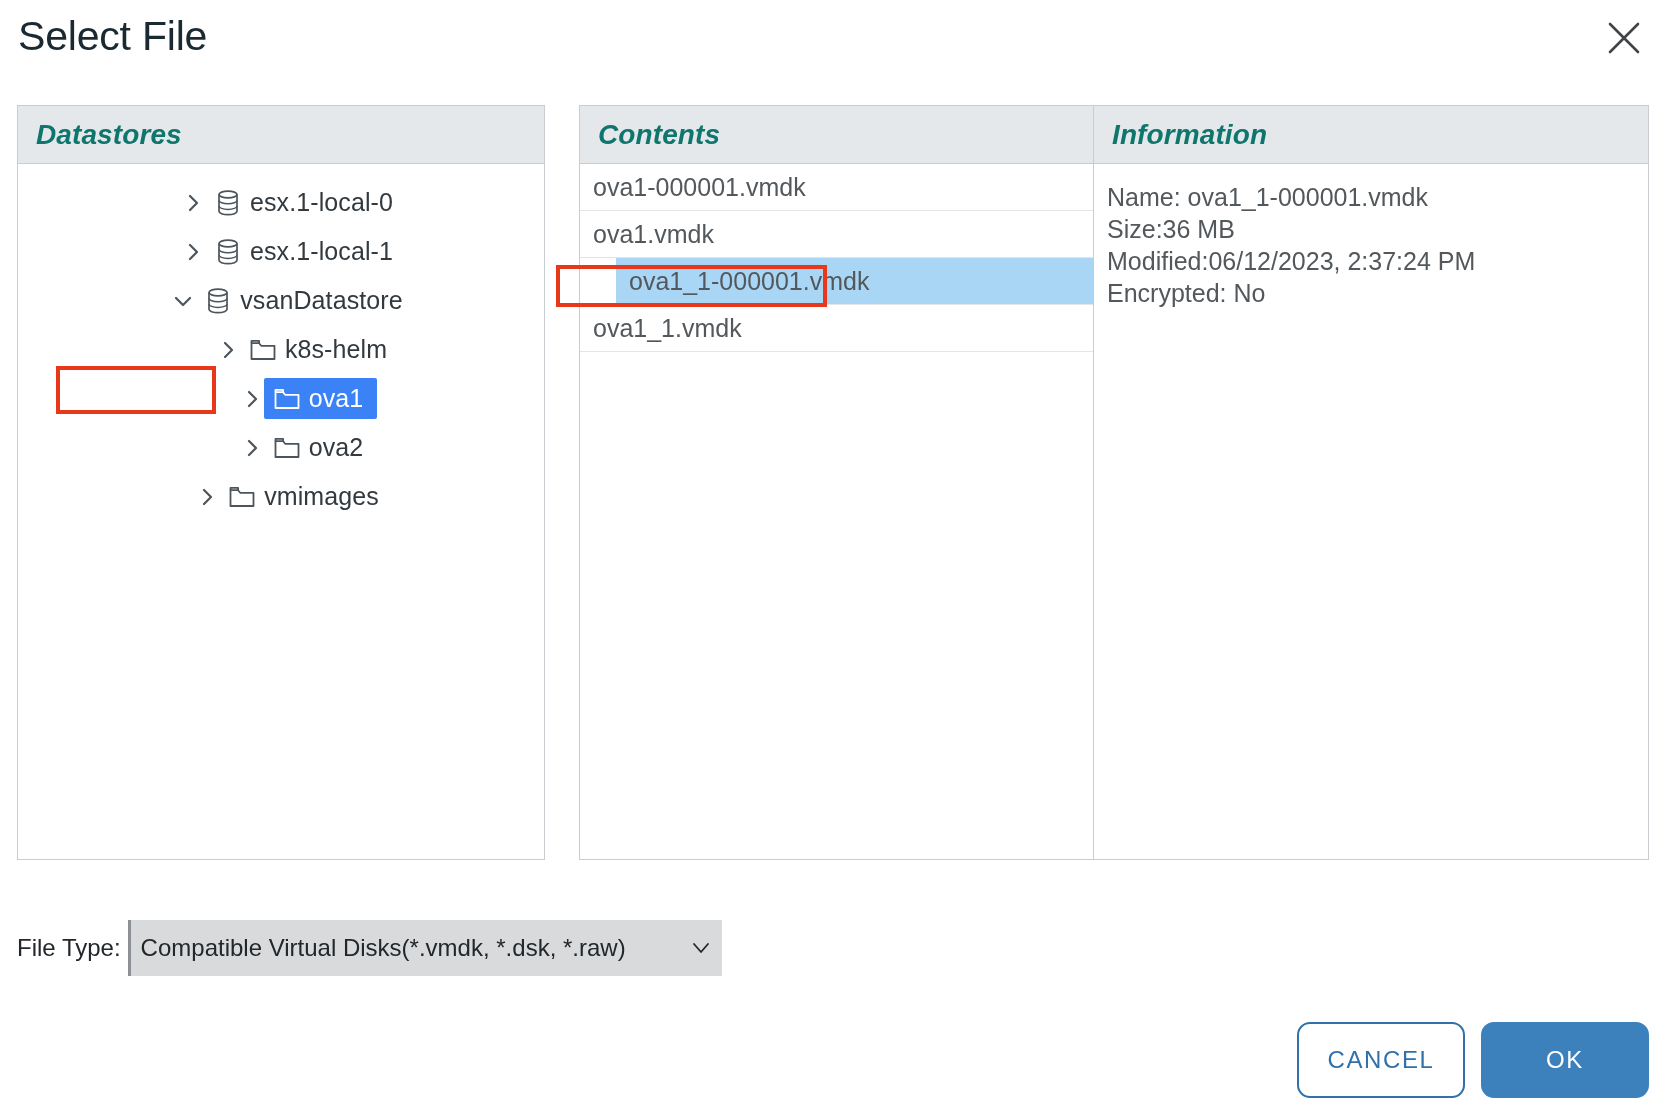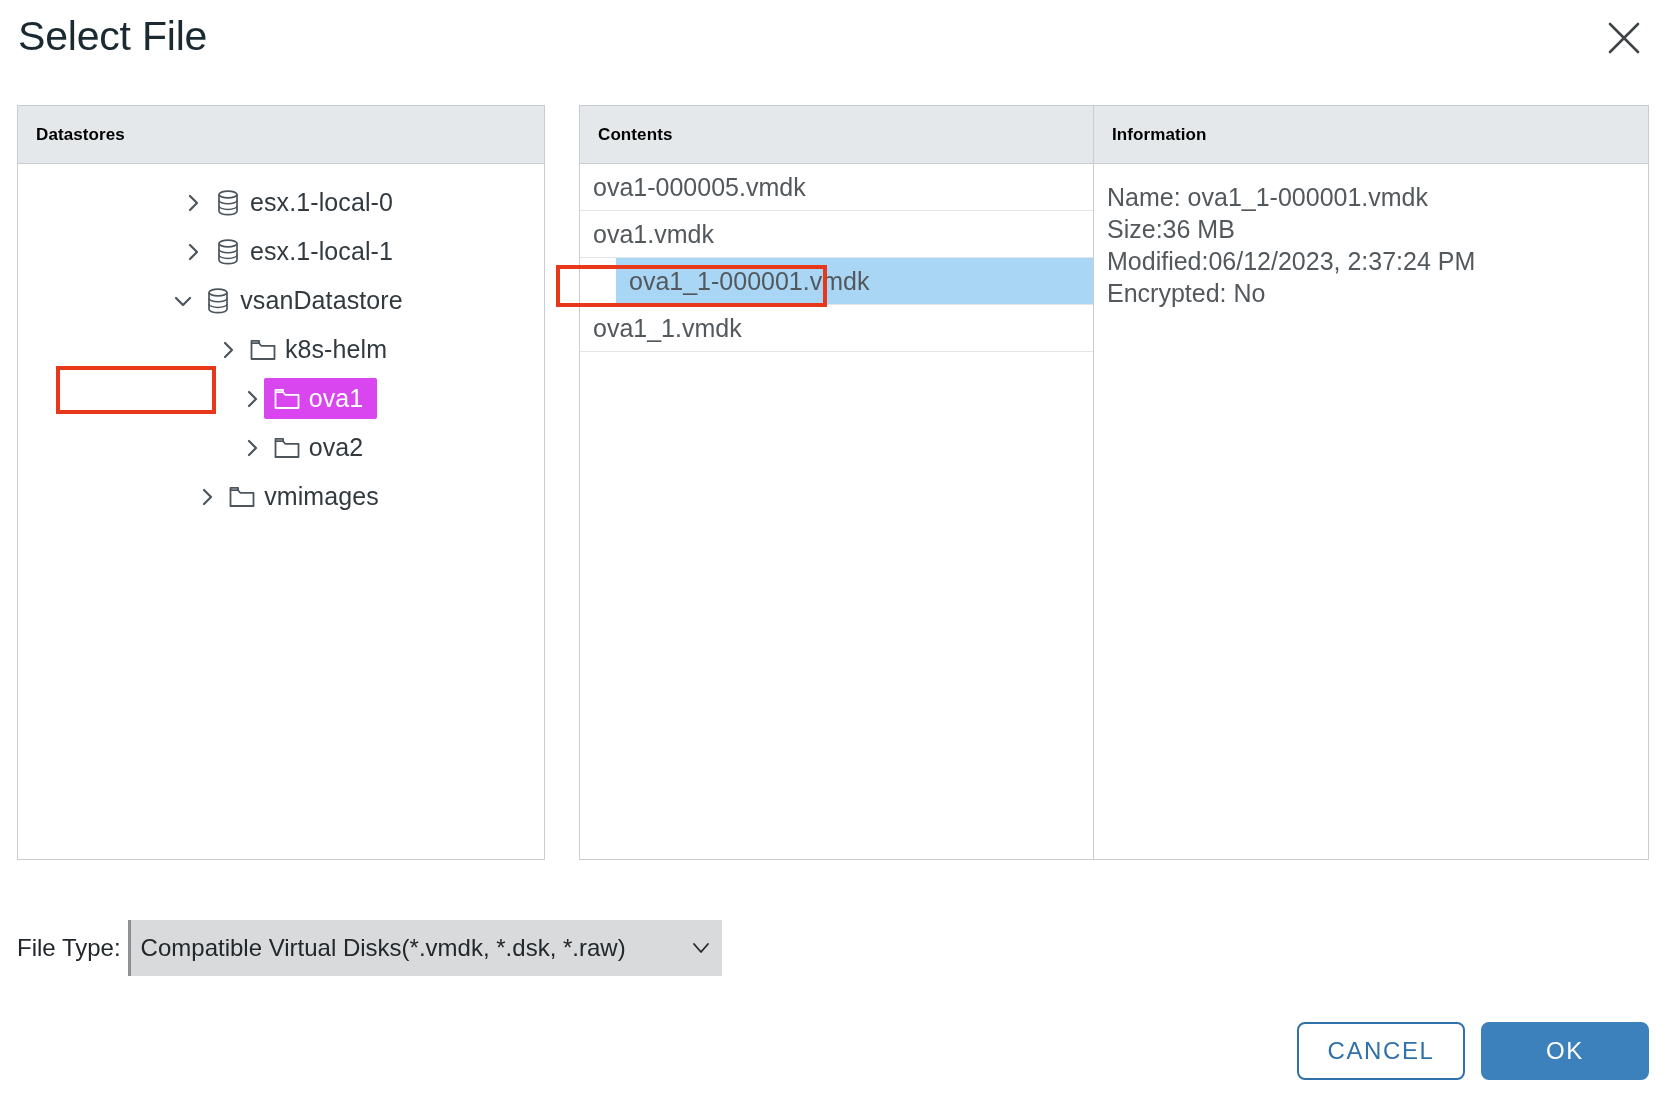--- a/index.html
+++ b/index.html
@@ -65,24 +65,25 @@
 
   .panel-head {
     height: 58px;
     background: #e5e8ea;
     border-bottom: 1px solid #c9cdd1;
     display: flex;
     align-items: center;
     padding-left: 18px;
   }
   .panel-head-label {
-    font-size: 17px;
+    font-size: 28px;
     font-weight: 700;
-    color: #000000;
+    color: #0f766e;
     letter-spacing: 0.1px;
+    font-style: italic;
   }
   .panel-body {
     height: 695px;
     overflow: hidden;
     position: relative;
   }
 
   
   .tree { padding-top: 14px; }
   .tree-row {
@@ -112,21 +113,21 @@
     flex: 0 0 30px;
     display: flex; align-items: center; justify-content: center;
     color: #4c555c;
     margin-right: 7px;
   }
   .tree-row .lbl {
     font-size: 25px;
     color: #323a3f;
     letter-spacing: 0.1px;
   }
-  .tree-row.selected .nodebox { background: #d946ef; }
+  .tree-row.selected .nodebox { background: #3b82f6; }
   .tree-row.selected .lbl { color: #ffffff; }
   .tree-row.selected .ic { color: #ffffff; }
 
   .lvl0 { padding-left: 26px; }
   .lvl1 { padding-left: 55px; }
 
   
   .clist { }
   .crow {
     height: 47px;
@@ -191,29 +192,29 @@
 
   
   .footer {
     position: absolute;
     right: 17px; top: 1022px;
     display: flex;
     align-items: center;
     gap: 16px;
   }
   .btn {
-    height: 58px;
+    height: 76px;
     min-width: 168px;
     display: flex;
     align-items: center;
     justify-content: center;
     font-size: 24px;
     letter-spacing: 1.6px;
     cursor: pointer;
-    border-radius: 8px;
+    border-radius: 13px;
     padding: 0 12px;
   }
   .btn-cancel {
     background: #ffffff;
     border: 2px solid #3071a9;
     color: #3071a9;
   }
   .btn-ok {
     background: #3c80bc;
     border: 2px solid #3c80bc;
@@ -381,21 +382,21 @@
         </div>
       </div>
     </div>
 
     <div class="panel contents">
       <div class="panel-head">
         <span class="panel-head-label">Contents</span>
       </div>
       <div class="panel-body">
         <div class="clist">
-          <div class="crow">ova1-000005.vmdk</div>
+          <div class="crow">ova1-000001.vmdk</div>
           <div class="crow">ova1.vmdk</div>
           <div class="crow selected">ova1_1-000001.vmdk</div>
           <div class="crow">ova1_1.vmdk</div>
         </div>
       </div>
     </div>
 
     <div class="panel information">
       <div class="panel-head">
         <span class="panel-head-label">Information</span>

